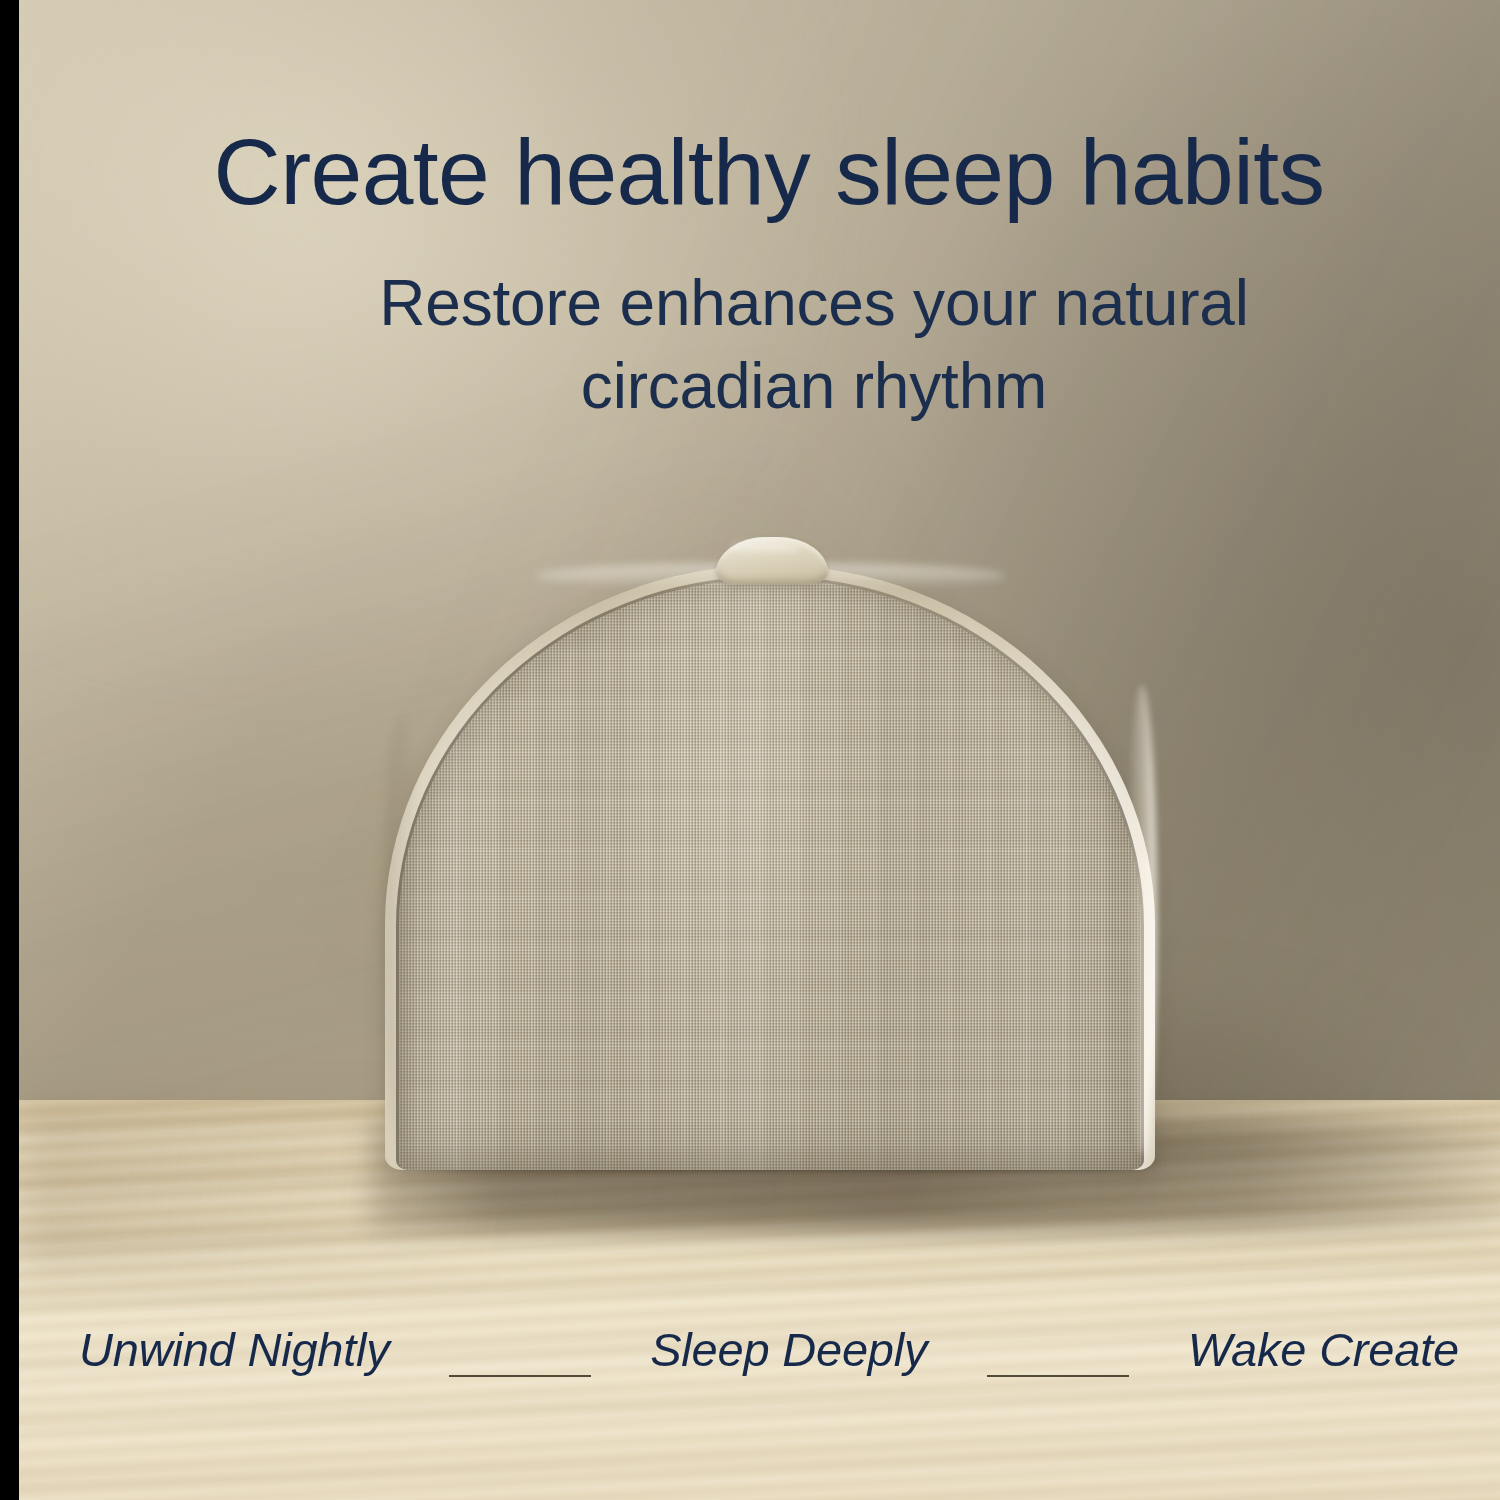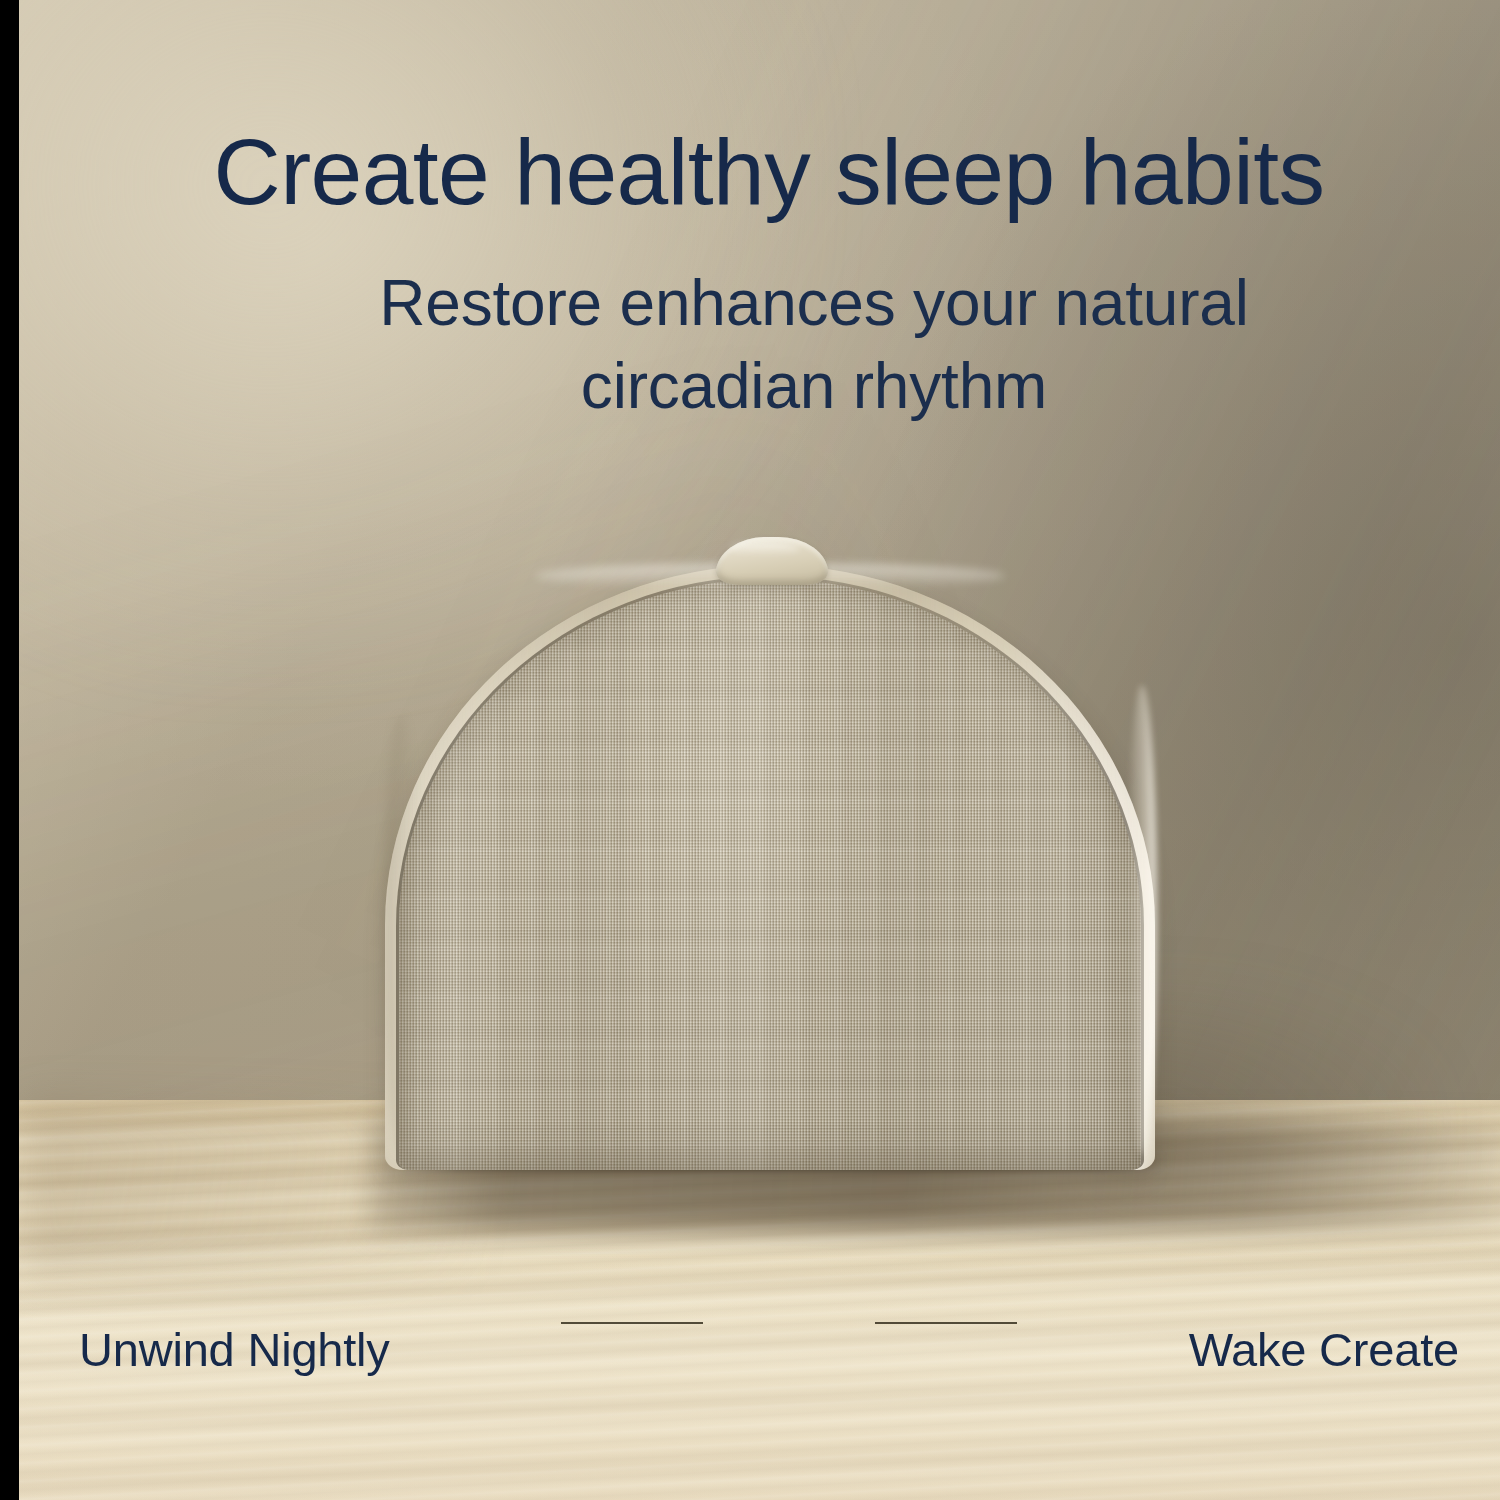--- a/index.html
+++ b/index.html
@@ -384,22 +384,23 @@
   }
   .subhead span { display: block; }
 
   
   .features {
     position: absolute;
     left: 60px;
     top: 1322px;
     width: 1380px;
     display: flex;
-    align-items: flex-start;
+    align-items: flex-end;
     justify-content: space-between;
+    font-style: italic;
   }
   .feature-label {
     font-size: 47px;
     font-weight: 400;
     color: #16294a;
     letter-spacing: -0.2px;
     white-space: nowrap;
   }
   .feature-rule {
     width: 142px;
@@ -444,17 +445,18 @@
   <div class="headline">Create healthy sleep habits</div>
 
   <div class="subhead">
     <span>Restore enhances your natural</span>
     <span>circadian rhythm</span>
   </div>
 
   <div class="features">
     <div class="feature-label">Unwind Nightly</div>
     <div class="feature-rule"></div>
+    <div class="feature-label">Sleep Deeply</div>
     <div class="feature-rule"></div>
     <div class="feature-label">Wake Create</div>
   </div>
 
 </div>
 
 </body></html>

